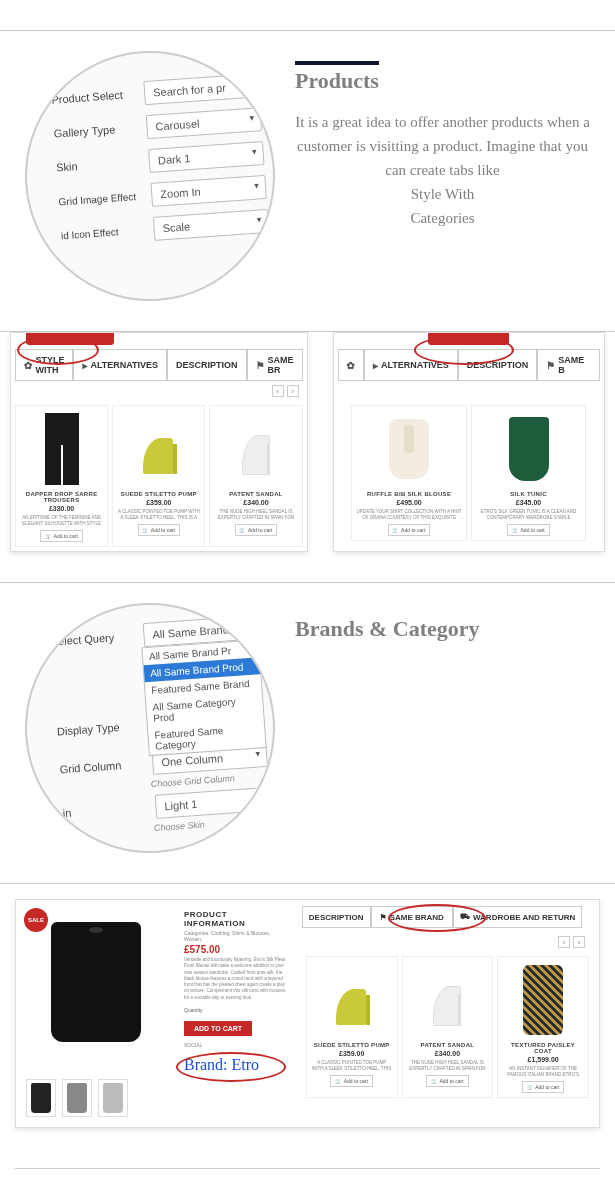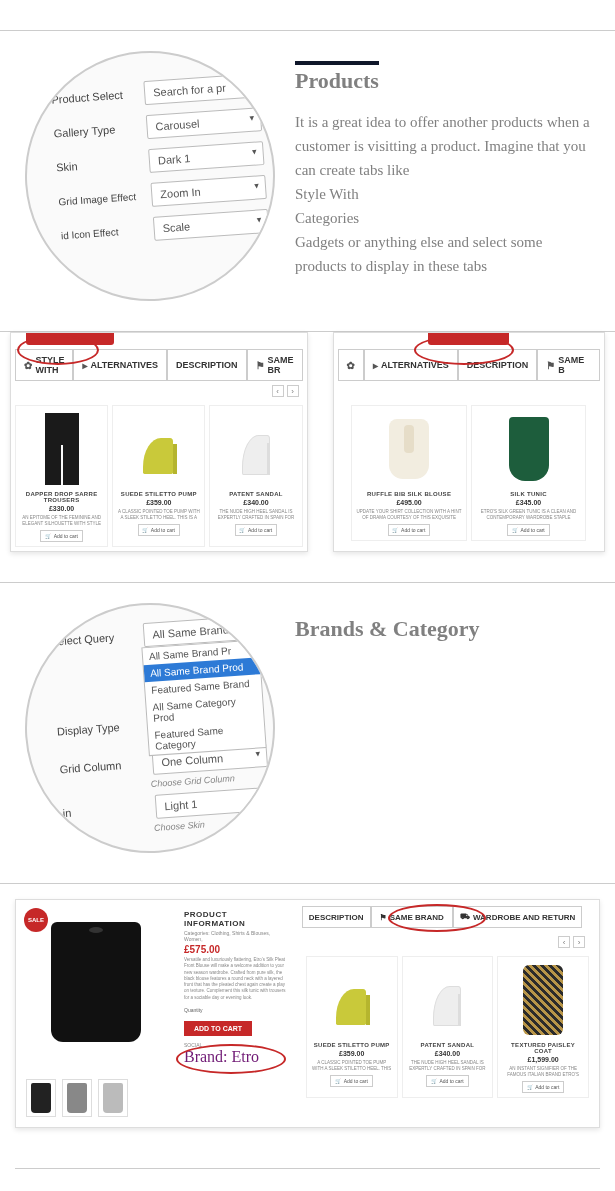--- a/index.html
+++ b/index.html
@@ -31,21 +31,21 @@
     position: absolute; top: 24px; left: 0; right: 0; background: #fff;
     border: 1px solid #bbb; font-size: 10px; z-index: 5;
   }
   .dropdown-item { padding: 3px 6px; }
   .dropdown-item.selected { background: #2d7ad6; color: #fff; }
   
   
   .text-block { flex: 1; padding-top: 10px; }
   .title { font-size: 22px; font-weight: bold; color: #808080; margin-bottom: 16px; border-top: 4px solid #0f172a; display: inline-block; padding-top: 3px; }
   .title.no-border { border: none; }
-  .desc { font-size: 15px; line-height: 1.6; color: #808080; }
+  .desc { font-size: 15px; line-height: 1.6; color: #808080; text-align: center; }
   
   
   .preview-row { display: flex; gap: 25px; margin: 0 10px 25px; }
   .preview-panel {
     flex: 1; border: 1px solid #ddd; background: #fff; box-shadow: 0 2px 5px rgba(0,0,0,0.1);
     position: relative; font-family: Arial, sans-serif;
   }
   .red-bar { height: 12px; background: #c62828; margin: 0 auto 0; width: 30%; border-radius: 0 0 3px 3px; }
   .red-bar.left { margin-left: 5%; }
   
@@ -104,21 +104,21 @@
   .fp-thumb .mini.grey { background: #888; }
   .fp-thumb .mini.lg { background: #bbb; }
   .fp-info { position: absolute; top: 10px; left: 168px; right: 6px; }
   .fp-info-title { font-size: 8px; font-weight: bold; letter-spacing: 0.5px; color: #333; }
   .fp-cat { font-size: 5px; color: #888; margin: 2px 0; }
   .fp-price { font-size: 10px; color: #c62828; font-weight: bold; margin: 2px 0; }
   .fp-text { font-size: 4.5px; color: #888; line-height: 1.4; margin-bottom: 6px; }
   .fp-qty { font-size: 5px; color:#666; margin-bottom: 4px; }
   .fp-addcart { background: #c62828; color: #fff; font-size: 7px; font-weight: bold; padding: 4px 10px; display: inline-block; }
   .fp-social { font-size: 5px; color: #888; margin-top: 6px; }
-  .brand-label { font-family: Georgia, serif; font-size: 16px; color: #701a75; position: relative; display: inline-block; text-align: right; }
+  .brand-label { font-family: Georgia, serif; font-size: 16px; color: #1d4ed8; margin-top: 8px; position: relative; display: inline-block; text-align: right; }
   .brand-circle { position: absolute; border: 2px solid #c62828; border-radius: 50%; width: 110px; height: 30px; top: -4px; left: -8px; pointer-events: none; }
   
   .fp-tabs { display: flex; font-size: 8px; font-weight: bold; color: #333; margin-bottom: 4px; }
   .fp-tab { border: 1px solid #ccc; padding: 5px 8px; background: #fff; display: flex; align-items: center; gap: 3px; }
   .fp-tab.wide { padding: 5px 6px; }
   .fp-circle { position: absolute; border: 2px solid #c62828; border-radius: 50%; width: 98px; height: 28px; top: 4px; left: 92px; pointer-events: none; }
   
 </style>
 </head>
 <body>
@@ -147,21 +147,20 @@
         <span class="form-field arrow">Scale</span>
       </div>
     </div>
   </div>
   <div class="text-block">
     <div class="title">Products</div>
     <div class="desc">
       <span>It is a great idea to offer another products when a customer is visitting a product. Imagine that you can create tabs like</span><br>
       <span>Style With</span><br>
       <span>Categories</span><br>
-      <span>Gadgets or anything else and select some products to display in these tabs</span>
     </div>
   </div>
 </div>
 
 <div class="preview-row">
 
   <div class="preview-panel">
     <div class="red-bar left"></div>
     <div class="tabs">
       <div class="tab">

